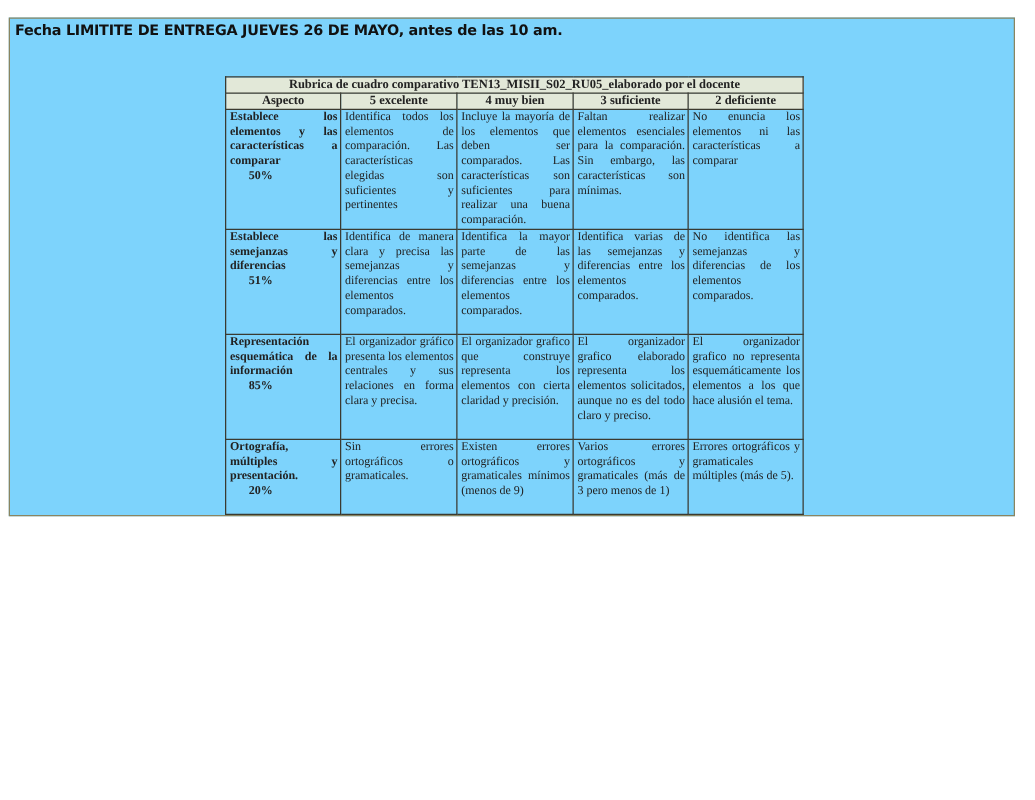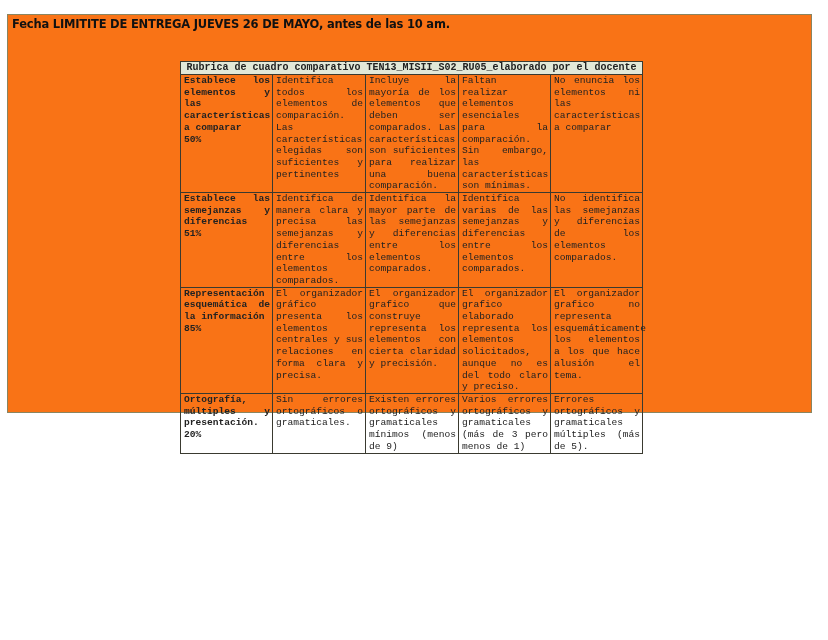--- a/index.html
+++ b/index.html
@@ -1,37 +1,37 @@
 <!DOCTYPE html>
 <html><head>
   <meta charset="utf-8">
   <style>
     html, body { margin: 0; padding: 0; background: #ffffff; }
     body { width: 828px; height: 640px; position: relative; overflow: hidden; }
     .frame {
       position: absolute; left: 7px; top: 14px; width: 805px; height: 399px;
-      background: #f97316; border: 1px solid #8a8560; box-sizing: border-box;
+      background: #7dd3fc; border: 1px solid #8a8560; box-sizing: border-box;
     }
     .notice {
       position: absolute; left: 4px; top: 2px;
       font-family: "DejaVu Sans", sans-serif; font-weight: bold; font-size: 11.5px;
       line-height: 15px; color: #111; letter-spacing: -0.2px;
     }
     table.rubric {
       position: absolute; left: 172px; top: 46px; width: 462px;
       border-collapse: collapse; table-layout: fixed;
-      font-family: Liberation Mono, monospace; font-size: 9.6px; line-height: 11.7px; color: #222;
+      font-family: Liberation Serif, serif; font-size: 9.6px; line-height: 11.7px; color: #222;
     }
     table.rubric td, table.rubric th {
       border: 1px solid #3a3a30; padding: 0px 2px 0 3px; vertical-align: top;
     }
     table.rubric th { background: #e2e8d8; font-weight: bold; text-align: center; font-size: 10px; line-height: 12px; padding: 0 2px; }
     table.rubric td { text-align: justify; text-align-last: left; }
     td.aspect { font-weight: bold; }
-    .weight { display: block; }
+    .weight { display: block; margin-left: 15px; }
   </style>
 </head>
 <body>
 
 <div class="frame">
   <div class="notice">
     <div>Fecha LIMITITE DE ENTREGA JUEVES 26 DE MAYO, antes de las 10 am.</div>
   </div>
 
   <table class="rubric">
@@ -39,21 +39,28 @@
       <col style="width:92px">
         <col style="width:93px">
         <col style="width:93px">
         <col style="width:92px">
         <col style="width:92px">
     </colgroup>
     <tbody>
         <tr>
       <th colspan="5">Rubrica de cuadro comparativo TEN13_MISII_S02_RU05_elaborado por el docente</th>
     </tr>
-    <tr style="height:112px">
+    <tr>
+      <th>Aspecto</th>
+      <th>5 excelente</th>
+      <th>4 muy bien</th>
+      <th>3 suficiente</th>
+      <th>2 deficiente</th>
+    </tr>
+    <tr style="height:96px">
       <td class="aspect">
         <span>Establece los elementos y las características a comparar</span>
         <span class="weight">50%</span>
       </td>
       <td>Identifica todos los elementos de comparación. Las características elegidas son suficientes y pertinentes</td>
       <td>Incluye la mayoría de los elementos que deben ser comparados. Las características son suficientes para realizar una buena comparación.</td>
       <td>Faltan realizar elementos esenciales para la comparación. Sin embargo, las características son mínimas.</td>
       <td>No enuncia los elementos ni las características a comparar</td>
     </tr>
     <tr style="height:84px">

